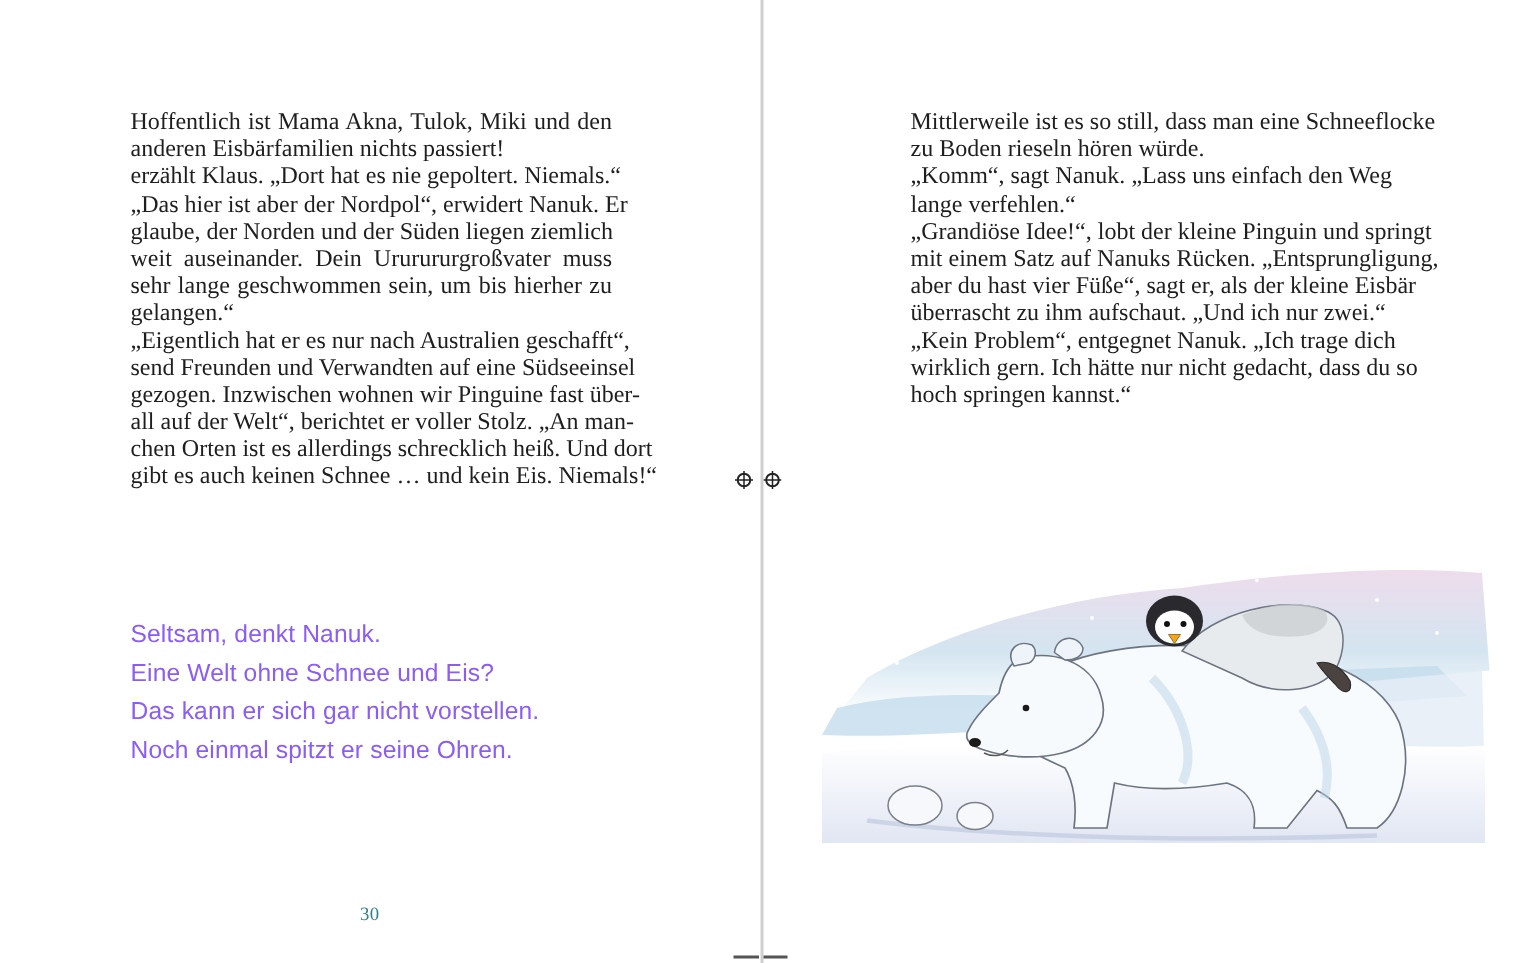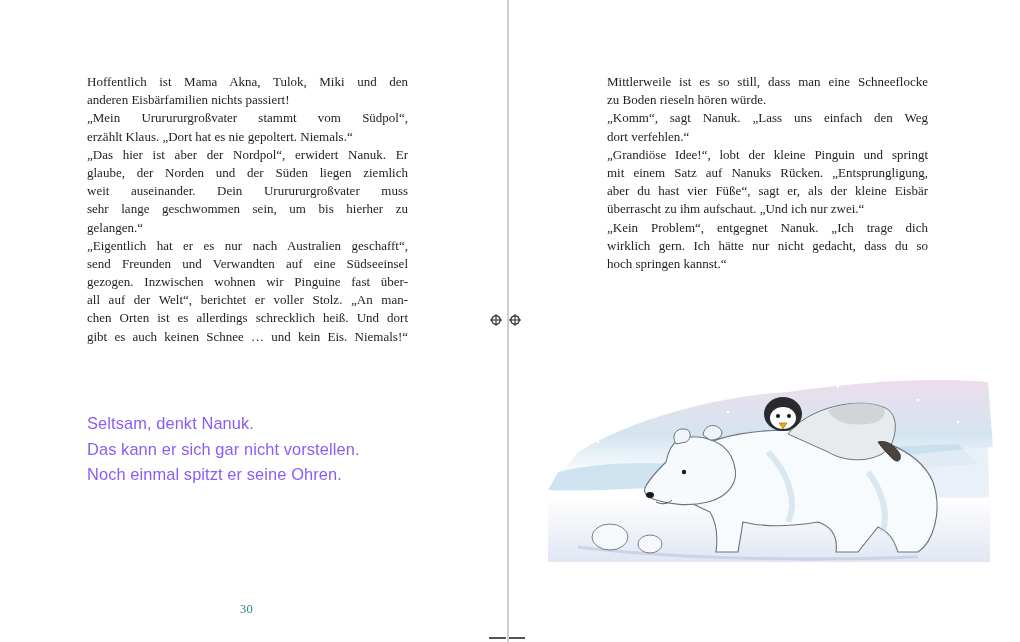--- a/index.html
+++ b/index.html
@@ -14,21 +14,21 @@
       position:absolute; left:507px; top:0; width:2px; height:642px; background:#cfcfcf;
     }
     .crop-bottom {
       position:absolute; top:637px; height:1.5px; background:#555;
     }
     .reg-mark {
       position:absolute; width:12px; height:12px; top:314px;
     }
     .serif-block {
       position:absolute; width:321px;
-      font-size:13px; line-height:18.2px; text-align:justify;
+      font-size:16px; line-height:18.2px; text-align:justify;
     }
     .serif-block .line {
       display:block; text-align:justify; text-align-last:justify; white-space:nowrap;
       height:18.2px;
     }
     .serif-block .line.last { text-align-last:left; }
     .left-text { left:87px; top:73px; }
     .right-text { left:99px; top:73px; }
     .sans-block {
       position:absolute; left:87px; top:411px;
@@ -45,37 +45,37 @@
       position:absolute; left:30px; top:352px; width:462px; height:222px;
     }
   </style>
 </head>
 <body>
 
 <div class="page page-left">
   <div class="serif-block left-text">
     <span class="line">Hoffentlich ist Mama Akna, Tulok, Miki und den</span>
     <span class="line last">anderen Eisbärfamilien nichts passiert!</span>
-    <span class="line">„Mein Ururururgroßvater stammt vom Südpol“,</span>
     <span class="line last">erzählt Klaus. „Dort hat es nie gepoltert. Niemals.“</span>
     <span class="line">„Das hier ist aber der Nordpol“, erwidert Nanuk. Er</span>
     <span class="line">glaube, der Norden und der Süden liegen ziemlich</span>
     <span class="line">weit auseinander. Dein Ururururgroßvater muss</span>
     <span class="line">sehr lange geschwommen sein, um bis hierher zu</span>
     <span class="line last">gelangen.“</span>
     <span class="line">„Eigentlich hat er es nur nach Australien geschafft“,</span>
     <span class="line">send Freunden und Verwandten auf eine Südseeinsel</span>
     <span class="line">gezogen. Inzwischen wohnen wir Pinguine fast über-</span>
     <span class="line">all auf der Welt“, berichtet er voller Stolz. „An man-</span>
     <span class="line">chen Orten ist es allerdings schrecklich heiß. Und dort</span>
     <span class="line">gibt es auch keinen Schnee … und kein Eis. Niemals!“</span>
   </div>
 
   <div class="sans-block">
     <span class="line">Seltsam, denkt Nanuk.</span>
+    <span class="line">Eine Welt ohne Schnee und Eis?</span>
     <span class="line">Das kann er sich gar nicht vorstellen.</span>
     <span class="line">Noch einmal spitzt er seine Ohren.</span>
   </div>
 
   <div class="page-number">30</div>
 </div>
 
 <div class="gutter"></div>
 
 <svg class="reg-mark" style="left:490px;" viewBox="0 0 12 12">
@@ -90,21 +90,21 @@
 </svg>
 
 <div class="crop-bottom" style="left:489px; width:17px;"></div>
 <div class="crop-bottom" style="left:509px; width:16px;"></div>
 
 <div class="page page-right">
   <div class="serif-block right-text">
     <span class="line">Mittlerweile ist es so still, dass man eine Schneeflocke</span>
     <span class="line last">zu Boden rieseln hören würde.</span>
     <span class="line">„Komm“, sagt Nanuk. „Lass uns einfach den Weg</span>
-    <span class="line last">dort verfehlen.“</span>
+    <span class="line last">lange verfehlen.“</span>
     <span class="line">„Grandiöse Idee!“, lobt der kleine Pinguin und springt</span>
     <span class="line">mit einem Satz auf Nanuks Rücken. „Entsprungligung,</span>
     <span class="line">aber du hast vier Füße“, sagt er, als der kleine Eisbär</span>
     <span class="line last">überrascht zu ihm aufschaut. „Und ich nur zwei.“</span>
     <span class="line">„Kein Problem“, entgegnet Nanuk. „Ich trage dich</span>
     <span class="line">wirklich gern. Ich hätte nur nicht gedacht, dass du so</span>
     <span class="line last">hoch springen kannst.“</span>
   </div>
 
   <svg class="illustration" viewBox="0 0 462 222">

